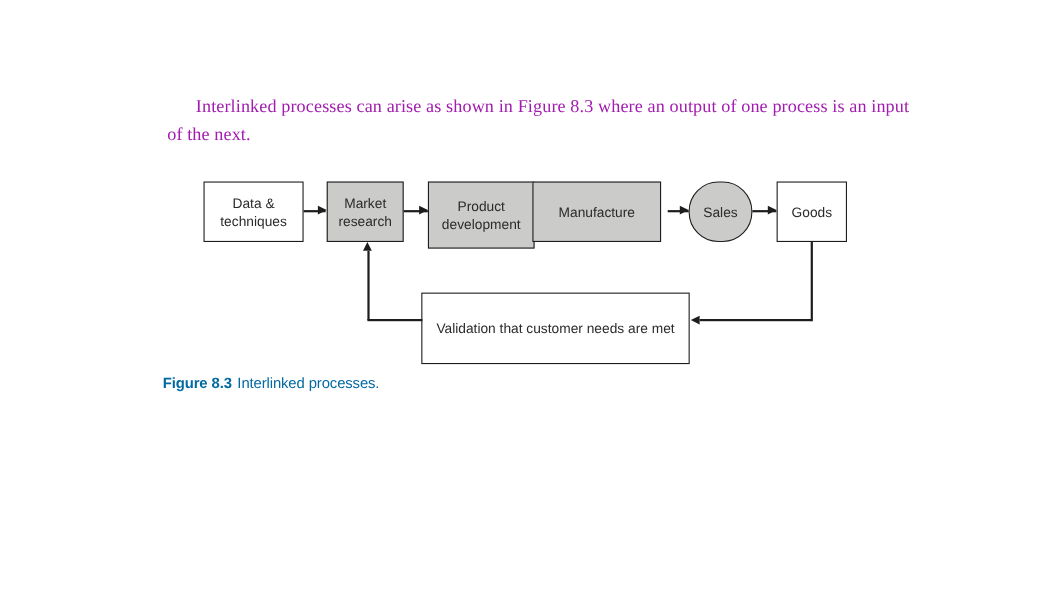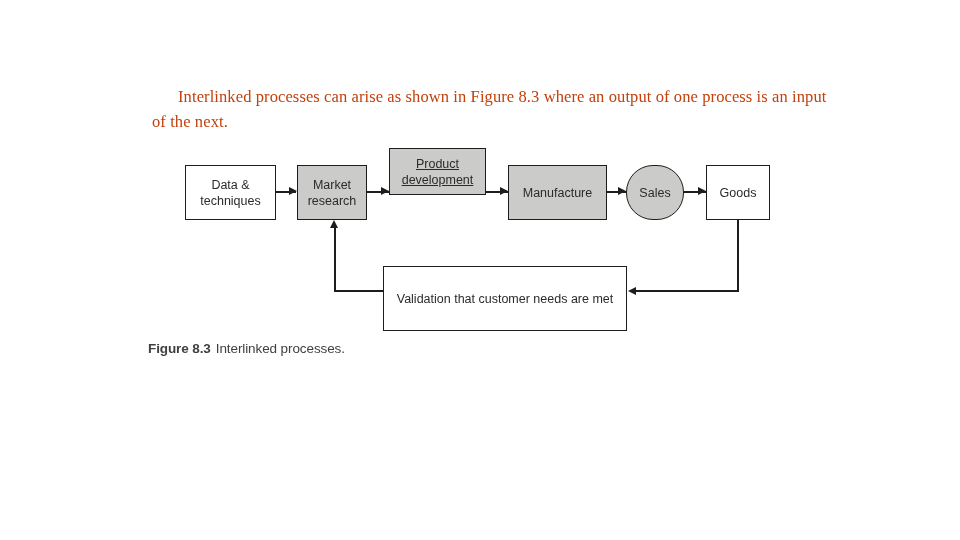--- a/index.html
+++ b/index.html
@@ -23,21 +23,21 @@
 
   
   .body-copy {
     position: absolute;
     left: 152px;
     top: 84px;
     width: 680px;
     font-family: "Liberation Serif", serif;
     font-size: 16.5px;
     line-height: 25px;
-    color: #c2410c;
+    color: #a21caf;
     letter-spacing: 0.1px;
   }
   .body-copy .indent { display: inline-block; width: 26px; }
 
   
   .figure-area {
     position: absolute;
     left: 0;
     top: 0;
     width: 960px;
@@ -93,21 +93,21 @@
     border-bottom: 8px solid #1d1d1d;
   }
 
   
   .caption {
     position: absolute;
     left: 148px;
     top: 341px;
     font-family: "Liberation Sans", sans-serif;
     font-size: 13.5px;
-    color: #404040;
+    color: #0369a1;
     letter-spacing: -0.1px;
     white-space: nowrap;
   }
   .caption .cap-label { font-weight: bold; }
   .caption .cap-text { font-weight: normal; }
 </style>
 </head>
 <body>
 
 <div id="page">
@@ -125,29 +125,29 @@
     <div class="arrow-head arrow-right" style="left:289px; top:187px;"></div>
 
     <div class="node shaded" style="left:297px; top:165px; width:70px; height:55px;">
       <span class="node-text">Market
 research</span>
     </div>
 
     <div class="hline" style="left:367px; top:191.2px; width:22px;"></div>
     <div class="arrow-head arrow-right" style="left:381px; top:187px;"></div>
 
-    <div class="node shaded" style="left:389px; top:148px; width:97px; height:47px;text-decoration:underline;">
+    <div class="node shaded" style="left:389px; top:165px; width:97px; height:61px;">
       <span class="node-text">Product
 development</span>
     </div>
 
     <div class="hline" style="left:486px; top:191.2px; width:22px;"></div>
     <div class="arrow-head arrow-right" style="left:500px; top:187px;"></div>
 
-    <div class="node shaded" style="left:508px; top:165px; width:99px; height:55px;">
+    <div class="node shaded" style="left:484px; top:165px; width:117px; height:55px;">
       <span class="node-text">Manufacture</span>
     </div>
 
     <div class="hline" style="left:607px; top:191.2px; width:19px;"></div>
     <div class="arrow-head arrow-right" style="left:618px; top:187px;"></div>
 
     <div class="node shaded" style="left:626px; top:165px; width:58px; height:55px;border-radius:27px;">
       <span class="node-text">Sales</span>
     </div>
 

